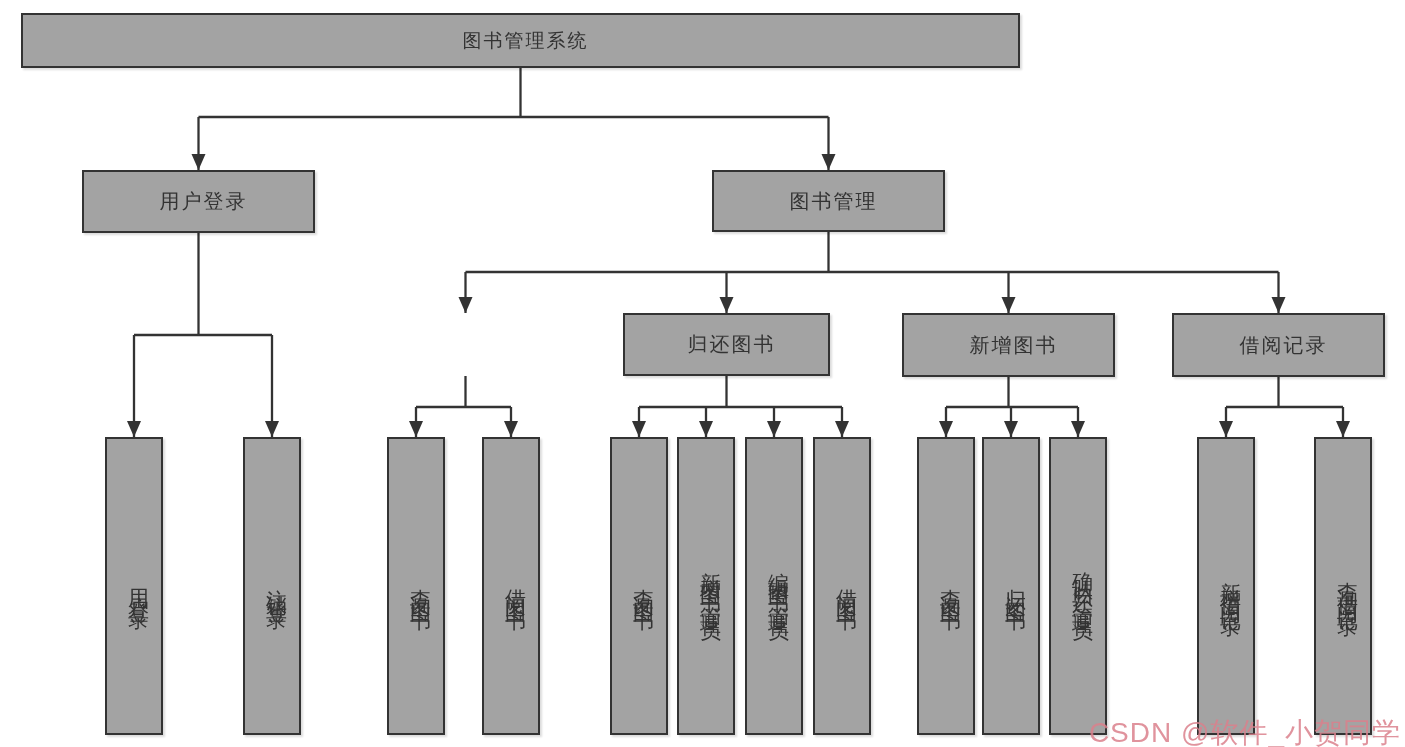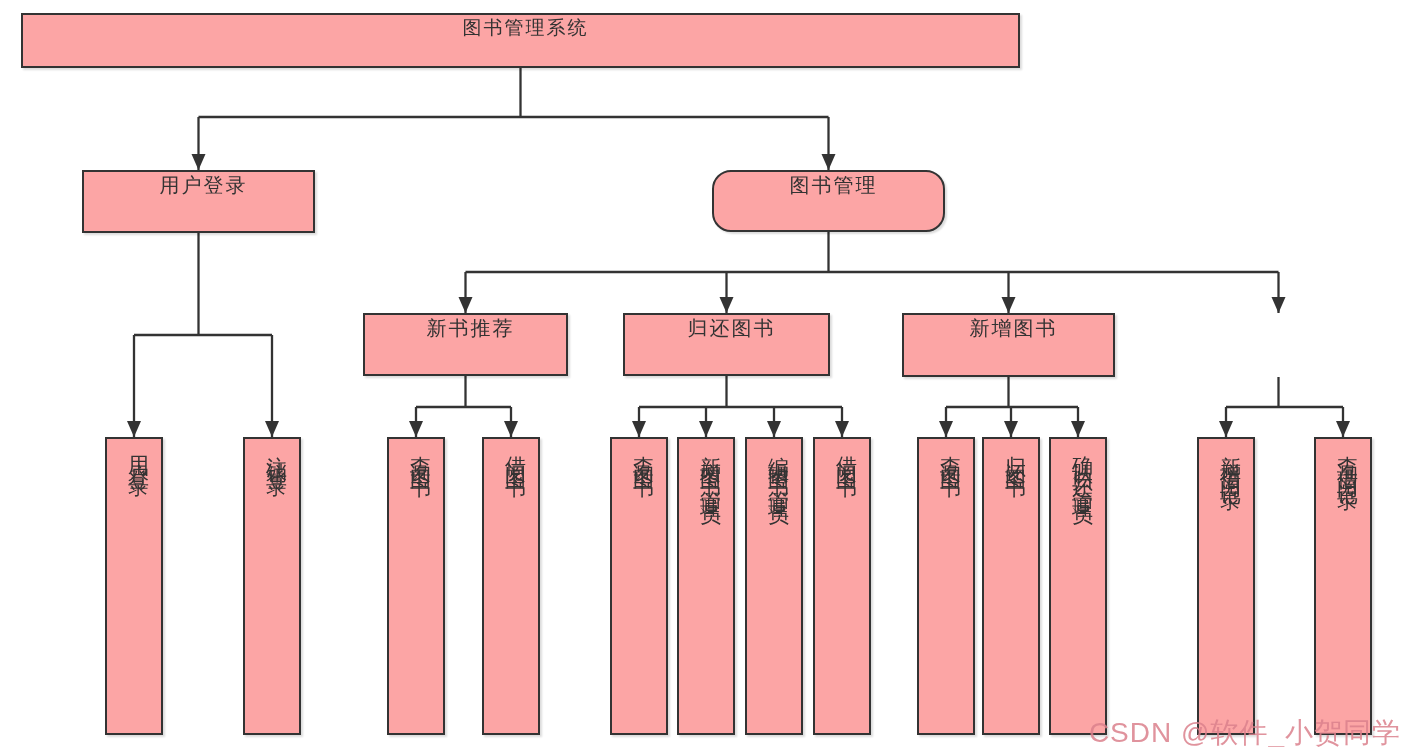--- a/index.html
+++ b/index.html
@@ -18,24 +18,25 @@
   #connectors {
     position: absolute;
     left: 0;
     top: 0;
     width: 1405px;
     height: 747px;
   }
   .box {
     position: absolute;
     box-sizing: border-box;
-    background: #fca5a5;
+    background: #a3a3a3;
     border: 2px solid #333333;
     box-shadow: 2px 2px 2px rgba(0,0,0,0.14);
     display: flex;
+    align-items: center;
     justify-content: center;
     color: #333333;
     padding-left: 10px;
   }
   .box-h .lbl {
     font-size: 20px;
     letter-spacing: 2px;
     white-space: nowrap;
     color: #333333;
   }
@@ -135,33 +136,33 @@
     </g>
   </svg>
 
   <div class="box box-h box-root" style="left:21px; top:13px; width:999px; height:55px;">
     <span class="lbl">图书管理系统</span>
   </div>
 
   <div class="box box-h" style="left:82px; top:170px; width:233px; height:63px;">
     <span class="lbl">用户登录</span>
   </div>
-  <div class="box box-h" style="left:712px; top:170px; width:233px; height:62px;border-radius:19px;">
+  <div class="box box-h" style="left:712px; top:170px; width:233px; height:62px;">
     <span class="lbl">图书管理</span>
   </div>
 
-  <div class="box box-h" style="left:363px; top:313px; width:205px; height:63px;">
-    <span class="lbl">新书推荐</span>
-  </div>
   <div class="box box-h" style="left:623px; top:313px; width:207px; height:63px;">
     <span class="lbl">归还图书</span>
   </div>
   <div class="box box-h" style="left:902px; top:313px; width:213px; height:64px;">
     <span class="lbl">新增图书</span>
   </div>
+  <div class="box box-h" style="left:1172px; top:313px; width:213px; height:64px;">
+    <span class="lbl">借阅记录</span>
+  </div>
 
   <div class="box box-v" style="left:105px; top:437px; width:58px; height:298px;">
     <span class="lbl">用户登录</span>
   </div>
   <div class="box box-v" style="left:243px; top:437px; width:58px; height:298px;">
     <span class="lbl">注销登录</span>
   </div>
 
   <div class="box box-v" style="left:387px; top:437px; width:58px; height:298px;">
     <span class="lbl">查询图书</span>

